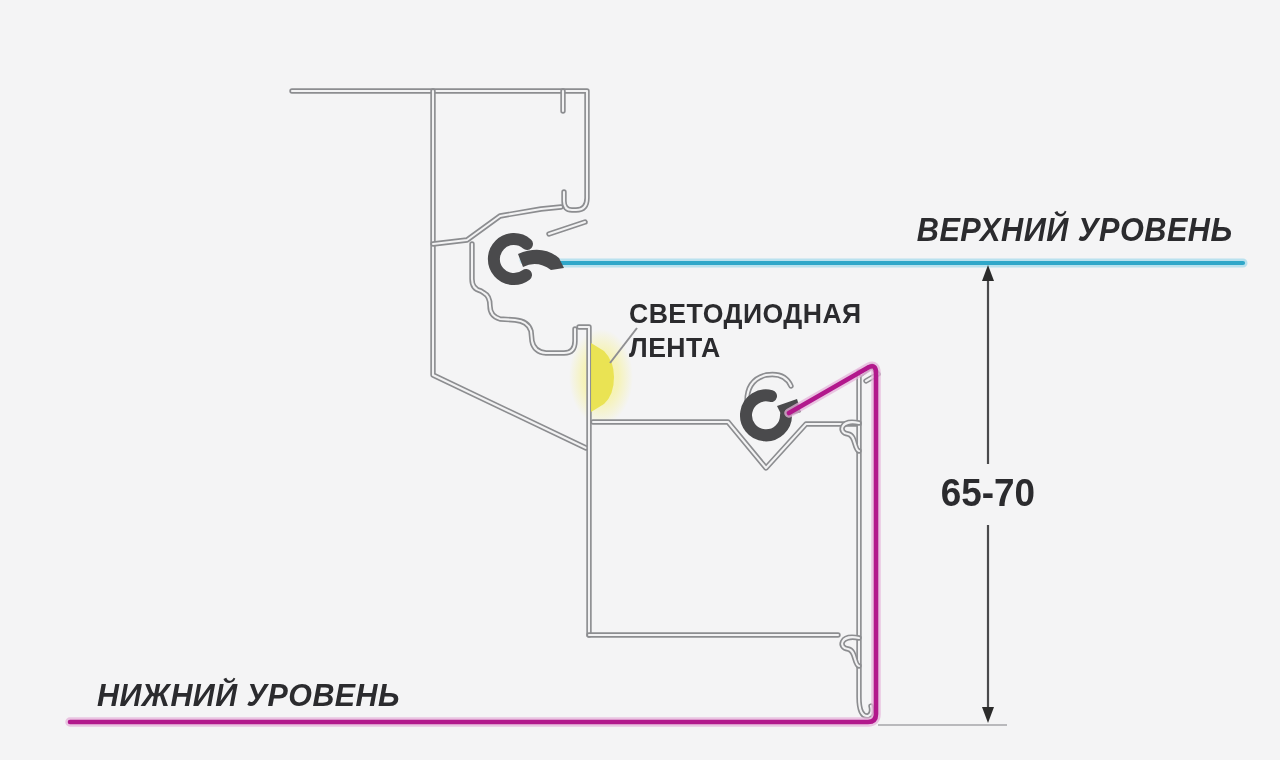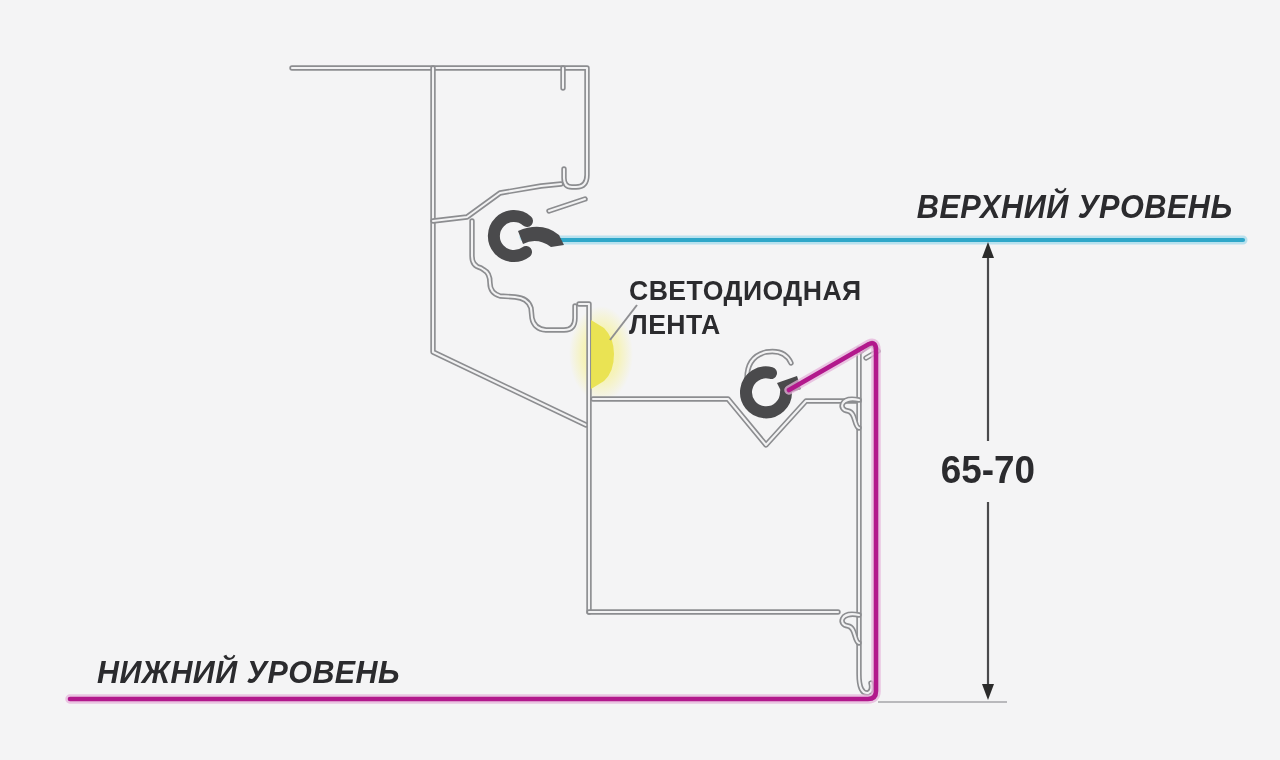--- a/index.html
+++ b/index.html
@@ -2,21 +2,21 @@
 <html><head>
 <meta charset="utf-8">
 <style>
   html,body{margin:0;padding:0;}
   body{
     width:1280px;height:760px;
     background:#f4f4f5;
     font-family:"Liberation Sans",sans-serif;
     position:relative;overflow:hidden;
   }
-  .stage{position:absolute;inset:0;}
+  .stage{position:absolute;inset:0;margin-top:23px;}
   svg{position:absolute;left:0;top:0;}
 
   
   .prof-outer{stroke:#8c8d90;stroke-width:5.4;fill:none;stroke-linejoin:round;stroke-linecap:round;}
   .prof-inner{stroke:#f2f2f3;stroke-width:2.1;fill:none;stroke-linejoin:round;stroke-linecap:round;}
 
   .clip{fill:none;stroke:#4a4a4c;stroke-width:12;stroke-linecap:round;}
   .clip-fill{fill:#4a4a4c;stroke:none;}
 
   .halo-cyan{fill:none;stroke:#aadcec;stroke-width:9;stroke-linecap:round;opacity:.8;}

